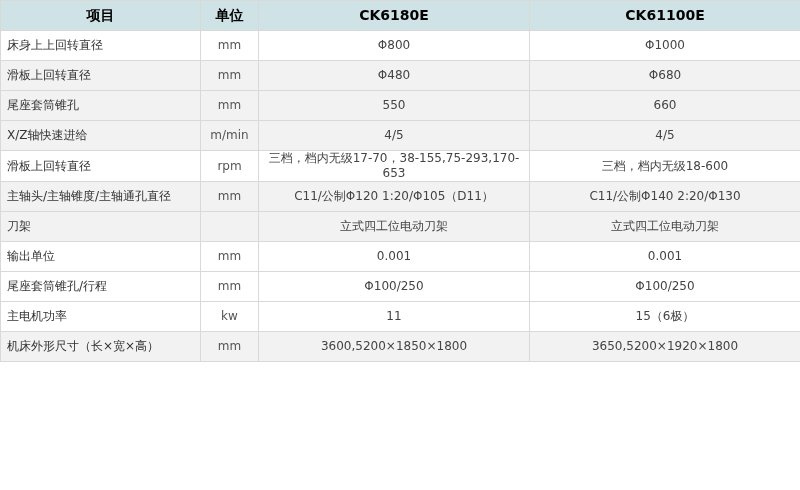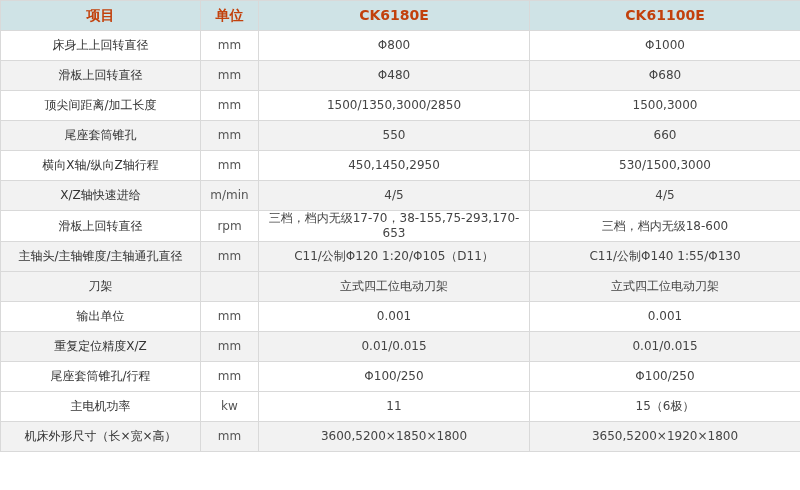--- a/index.html
+++ b/index.html
@@ -27,32 +27,32 @@
 
   table.spec th, table.spec td {
     border: 1px solid #d9d9d9;
     padding: 0 6px;
     height: 29px;
     line-height: 15px;
     vertical-align: middle;
   }
   thead th {
     background: #cfe3e6;
-    color: #c2410c;
+    color: #000000;
     font-weight: bold;
     font-size: 14px;
     text-align: center;
     height: 32px;
     border-color: #bcd5d9;
   }
   tbody tr.odd td { background: #ffffff; }
   tbody tr.even td { background: #f2f2f2; }
 
   td.label {
-    text-align: center;
+    text-align: left;
     color: #333333;
     padding-left: 8px;
     margin-top: 15px;
   }
   td.unit, td.val {
     text-align: center;
     color: #444444;
     margin-top: 33px;
   }
   td.unit { color: #555555; }
@@ -82,73 +82,55 @@
         <td class="unit">mm</td>
         <td class="val">Φ800</td>
         <td class="val">Φ1000</td>
       </tr>
       <tr class="even">
         <td class="label">滑板上回转直径</td>
         <td class="unit">mm</td>
         <td class="val">Φ480</td>
         <td class="val">Φ680</td>
       </tr>
-      <tr class="odd">
-        <td class="label">顶尖间距离/加工长度</td>
-        <td class="unit">mm</td>
-        <td class="val">1500/1350,3000/2850</td>
-        <td class="val">1500,3000</td>
-      </tr>
       <tr class="even">
         <td class="label">尾座套筒锥孔</td>
         <td class="unit">mm</td>
         <td class="val">550</td>
         <td class="val">660</td>
-      </tr>
-      <tr class="odd">
-        <td class="label">横向X轴/纵向Z轴行程</td>
-        <td class="unit">mm</td>
-        <td class="val">450,1450,2950</td>
-        <td class="val">530/1500,3000</td>
       </tr>
       <tr class="even">
         <td class="label">X/Z轴快速进给</td>
         <td class="unit">m/min</td>
         <td class="val">4/5</td>
         <td class="val">4/5</td>
       </tr>
       <tr class="odd">
         <td class="label">滑板上回转直径</td>
         <td class="unit">rpm</td>
         <td class="val">三档，档内无级17-70，38-155,75-293,170-653</td>
         <td class="val">三档，档内无级18-600</td>
       </tr>
       <tr class="even">
         <td class="label">主轴头/主轴锥度/主轴通孔直径</td>
         <td class="unit">mm</td>
         <td class="val">C11/公制Φ120 1:20/Φ105（D11）</td>
-        <td class="val">C11/公制Φ140 1:55/Φ130</td>
+        <td class="val">C11/公制Φ140 2:20/Φ130</td>
       </tr>
       <tr class="even">
         <td class="label">刀架</td>
         <td class="unit"></td>
         <td class="val">立式四工位电动刀架</td>
         <td class="val">立式四工位电动刀架</td>
       </tr>
       <tr class="odd">
         <td class="label">输出单位</td>
         <td class="unit">mm</td>
         <td class="val">0.001</td>
         <td class="val">0.001</td>
-      </tr>
-      <tr class="even">
-        <td class="label">重复定位精度X/Z</td>
-        <td class="unit">mm</td>
-        <td class="val">0.01/0.015</td>
-        <td class="val">0.01/0.015</td>
       </tr>
       <tr class="odd">
         <td class="label">尾座套筒锥孔/行程</td>
         <td class="unit">mm</td>
         <td class="val">Φ100/250</td>
         <td class="val">Φ100/250</td>
       </tr>
       <tr class="odd">
         <td class="label">主电机功率</td>
         <td class="unit">kw</td>

